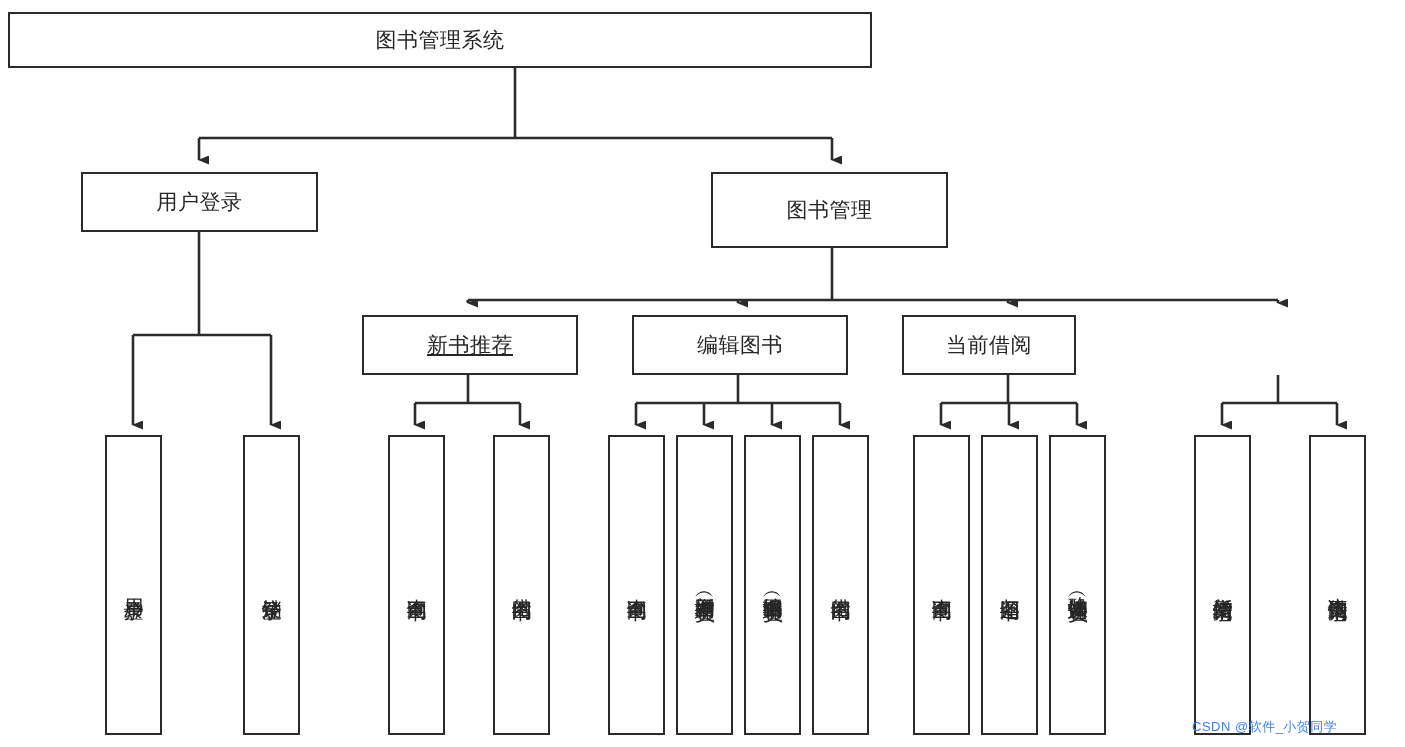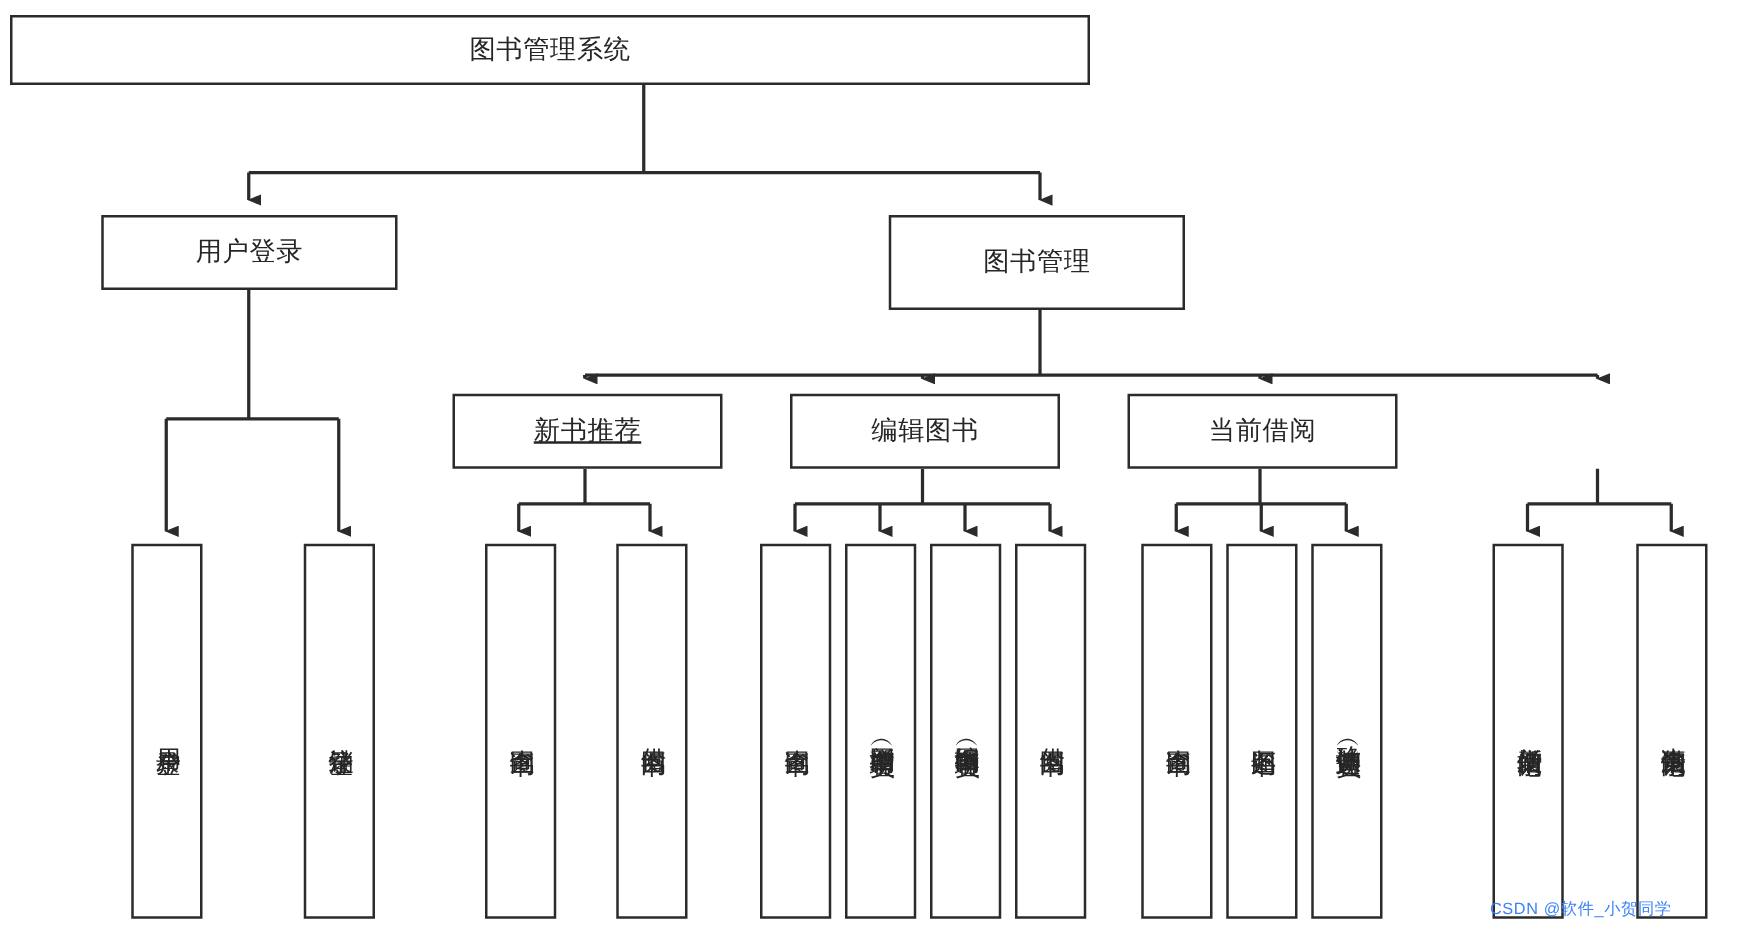--- a/index.html
+++ b/index.html
@@ -123,21 +123,21 @@
     </g>
   </svg>
 
   <div class="node h" style="left:8px; top:12px; width:864px; height:56px;">图书管理系统</div>
 
   <div class="node h" style="left:81px; top:172px; width:237px; height:60px;">用户登录</div>
   <div class="node h" style="left:711px; top:172px; width:237px; height:76px;">图书管理</div>
 
   <div class="node h" style="left:362px; top:315px; width:216px; height:60px;text-decoration:underline;">新书推荐</div>
   <div class="node h" style="left:632px; top:315px; width:216px; height:60px;">编辑图书</div>
-  <div class="node h" style="left:902px; top:315px; width:216px; height:60px;text-align:right;">当前借阅</div>
+  <div class="node h" style="left:902px; top:315px; width:174px; height:60px;text-align:right;">当前借阅</div>
 
   <div class="node v" style="left:105px; top:435px; width:57px; height:300px;">
     <span class="vtext">用户登录</span>
   </div>
   <div class="node v" style="left:243px; top:435px; width:57px; height:300px;">
     <span class="vtext">注销登录</span>
   </div>
 
   <div class="node v" style="left:388px; top:435px; width:57px; height:300px;">
     <span class="vtext">查询图书</span>

